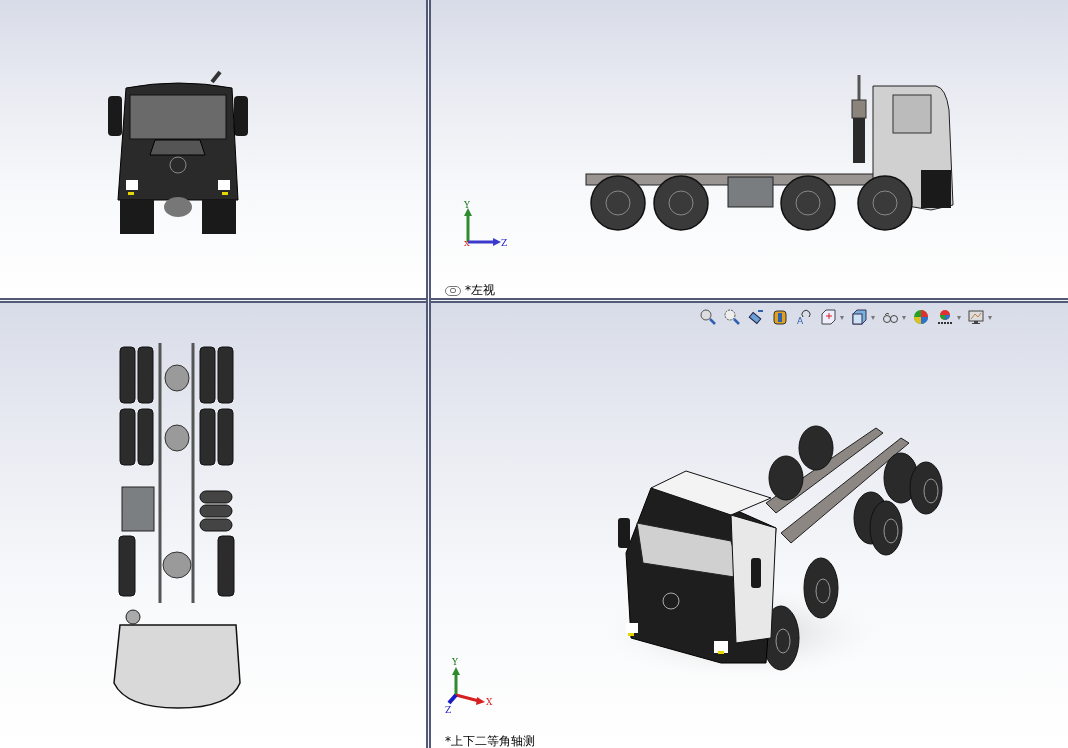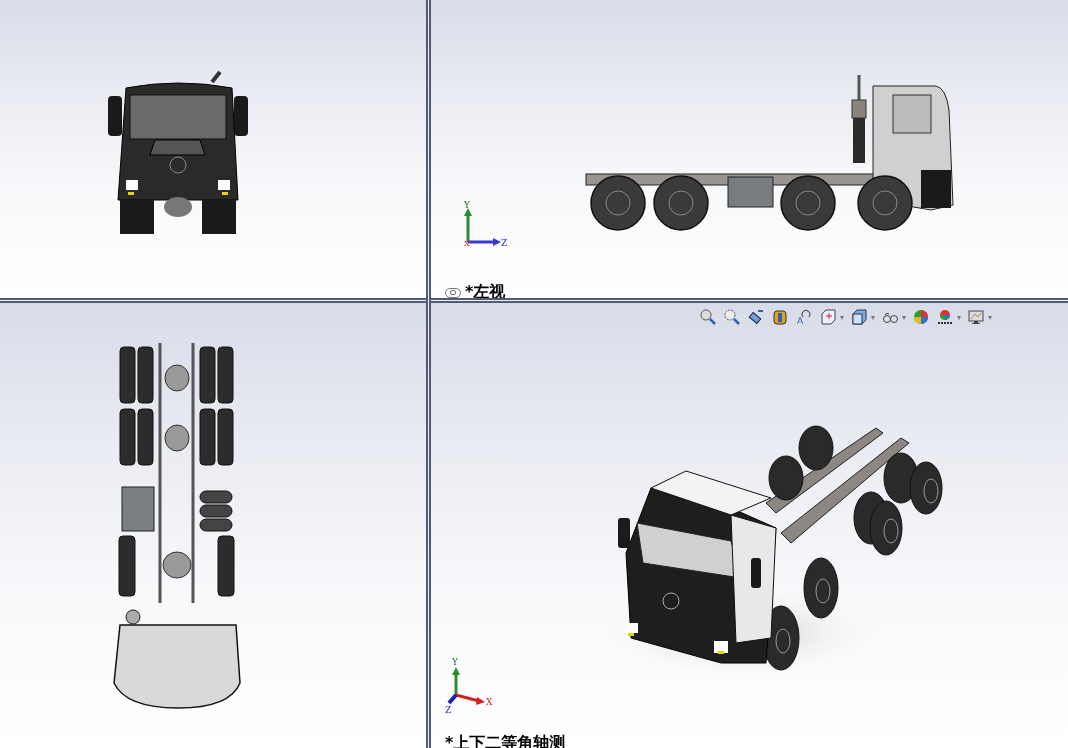--- a/index.html
+++ b/index.html
@@ -9,21 +9,21 @@
   #vp-tl { left:0; top:0; width:426px; height:298px; }
   #vp-tr { left:431px; top:0; width:637px; height:298px; }
   #vp-bl { left:0; top:303px; width:426px; height:445px; }
   #vp-br { left:431px; top:303px; width:637px; height:445px; }
   .hsplit { position:absolute; left:0; top:298px; width:1068px; height:5px; background:#eef0f5; }
   .hsplit::before { content:""; position:absolute; left:0; right:0; top:0; height:2px; background:#535a78; }
   .hsplit::after  { content:""; position:absolute; left:0; right:0; bottom:0; height:2px; background:#535a78; }
   .vsplit { position:absolute; left:426px; top:0; width:5px; height:748px; background:#eef0f5; }
   .vsplit::before { content:""; position:absolute; top:0; bottom:0; left:0; width:2px; background:#535a78; }
   .vsplit::after  { content:""; position:absolute; top:0; bottom:0; right:0; width:2px; background:#535a78; }
-  .view-label { position:absolute; font-size:16px; font-weight:bold; color:#000; white-space:nowrap;text-align:center; }
+  .view-label { position:absolute; font-size:12px; font-weight:normal; color:#000; white-space:nowrap;text-align:center; }
   .link-icon { display:inline-block; width:14px; height:8px; border:1.5px solid #777; border-radius:5px; vertical-align:middle; margin-right:4px; position:relative; }
   .link-icon::after { content:""; position:absolute; left:4px; top:1px; width:4px; height:3px; border:1px solid #777; border-radius:2px; }
   .toolbar { position:absolute; left:268px; top:5px; display:flex; align-items:center; gap:6px; }
   .tb-btn { width:18px; height:18px; display:flex; align-items:center; justify-content:center; }
   .tb-drop { font-size:8px; color:#777; margin-left:-3px; }
   svg { display:block; }
 </style>
 </head>
 <body>
 

